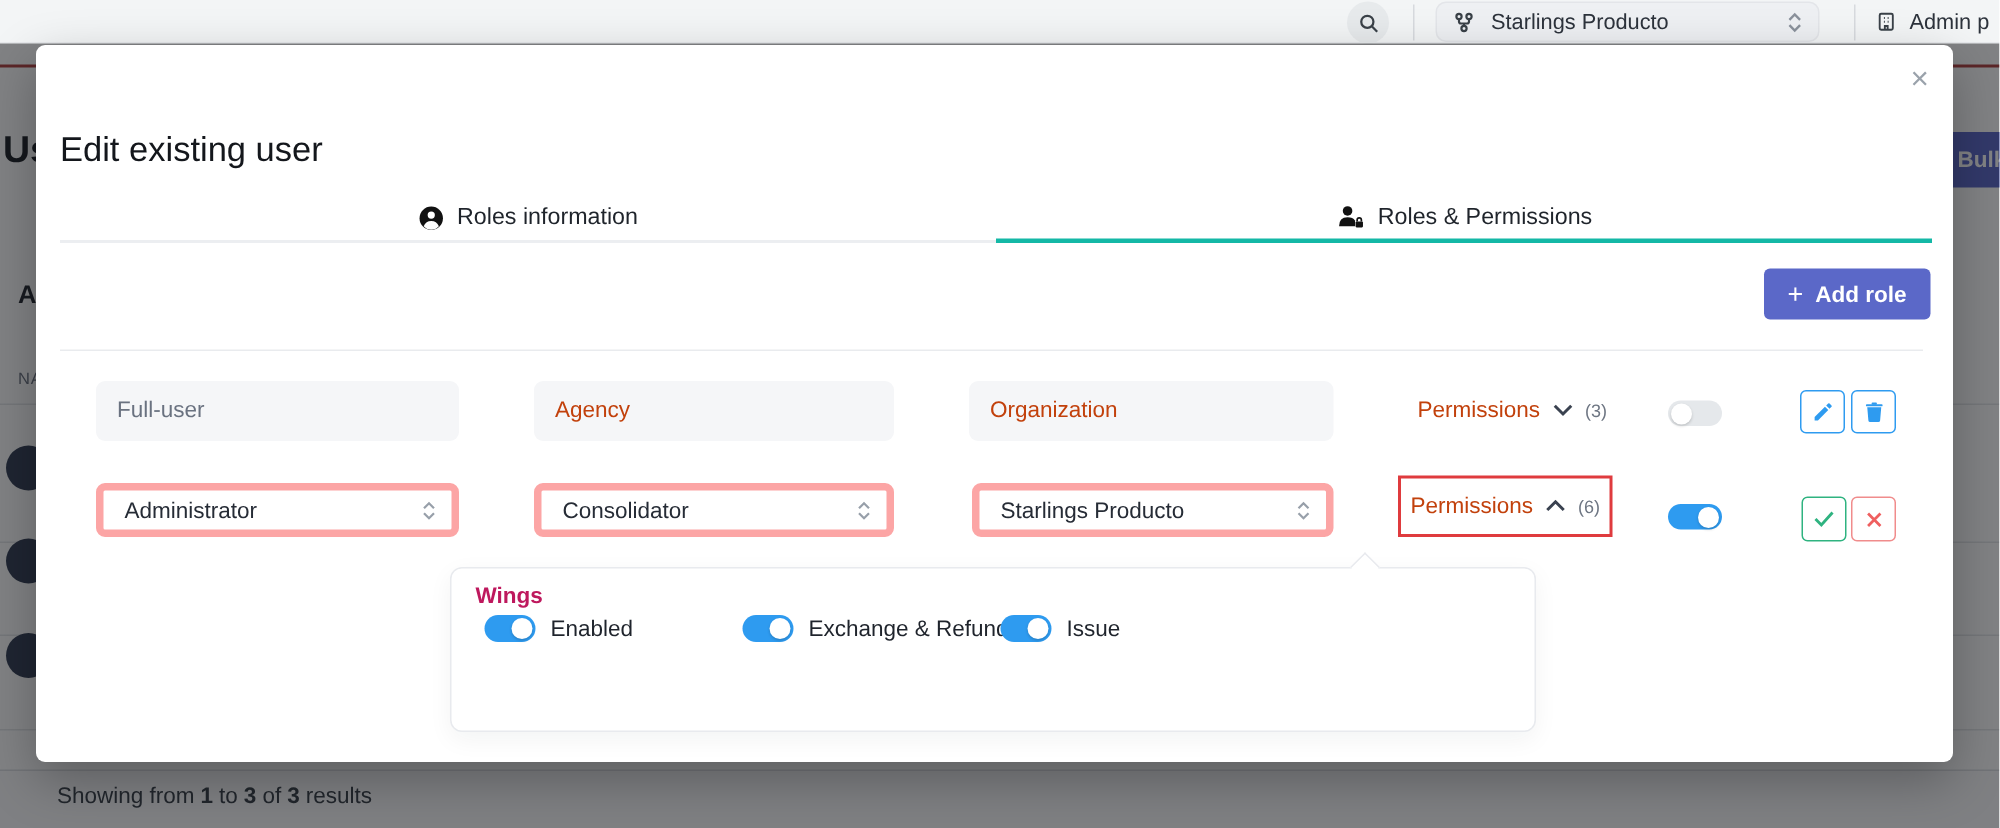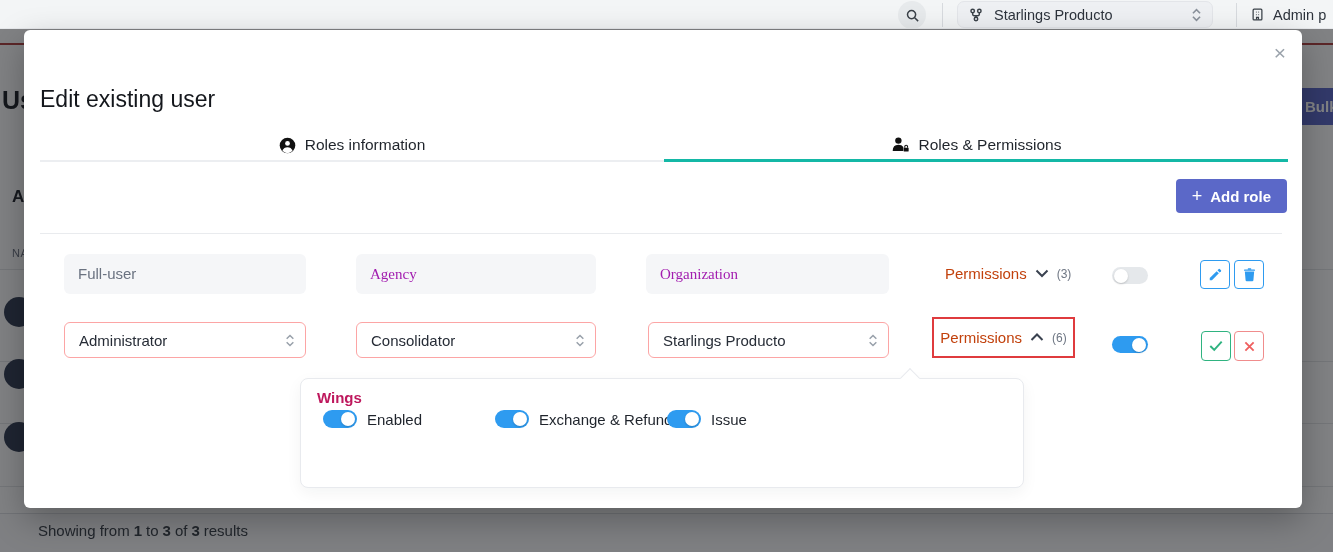--- a/index.html
+++ b/index.html
@@ -46,23 +46,23 @@
   .add-role { position:absolute; right:15px; top:149px; height:34px; padding:0 16px; background:#5b68c8; border:none; border-radius:4px; color:#fff; font-size:15px; font-weight:bold; display:flex; align-items:center; gap:8px; cursor:pointer; font-family:inherit; }
   .add-role .plus { font-size:18px; font-weight:normal; }
   .body-divider { position:absolute; left:16px; right:20px; top:203px; height:1px; background:#e9ebee; }
 
   .row { position:absolute; left:0; width:1080px; }
   .row1 { top:224px; height:40px; }
   .row2 { top:292px; height:36px; }
 
   .ro-field { position:absolute; height:40px; background:#f5f6f8; border-radius:6px; font-size:15px; line-height:40px; padding:0 14px; }
   .ro-field.filled { color:#6a7280; }
-  .ro-field.ph { color:#a21caf;font-family:Liberation Serif, serif; }
-
-  .select { position:absolute; height:36px; background:#fff; border:1px solid #fca5a5; border-radius:6px; display:flex; align-items:center; padding:0 10px 0 14px; font-size:15px; color:#262c36; cursor:pointer; }
+  .ro-field.ph { color:#c2410c; }
+
+  .select { position:absolute; height:36px; background:#fff; border:5px solid #fca5a5; border-radius:6px; display:flex; align-items:center; padding:0 10px 0 14px; font-size:15px; color:#262c36; cursor:pointer; }
   .select .caret-stack { margin-left:auto; }
 
   .perm-toggle-ctl { position:absolute; display:flex; align-items:center; gap:8px; cursor:pointer; }
   .perm-label { font-size:15px; color:#c2410c; }
   .perm-count { font-size:12px; color:#6e7683; }
   .red-outline { position:absolute; left:908px; top:-5px; width:143px; height:41px; border:2px solid #df3b3e; display:flex; align-items:center; justify-content:center; gap:8px; cursor:pointer; }
 
   .toggle { position:relative; width:36px; height:17px; border-radius:9px; background:#e5e8eb; cursor:pointer; }
   .toggle .knob { position:absolute; left:2px; top:1.5px; width:14px; height:14px; border-radius:50%; background:#fff; box-shadow:0 1px 2px rgba(0,0,0,.18); }
   .toggle.on { background:#2e9bf0; }

